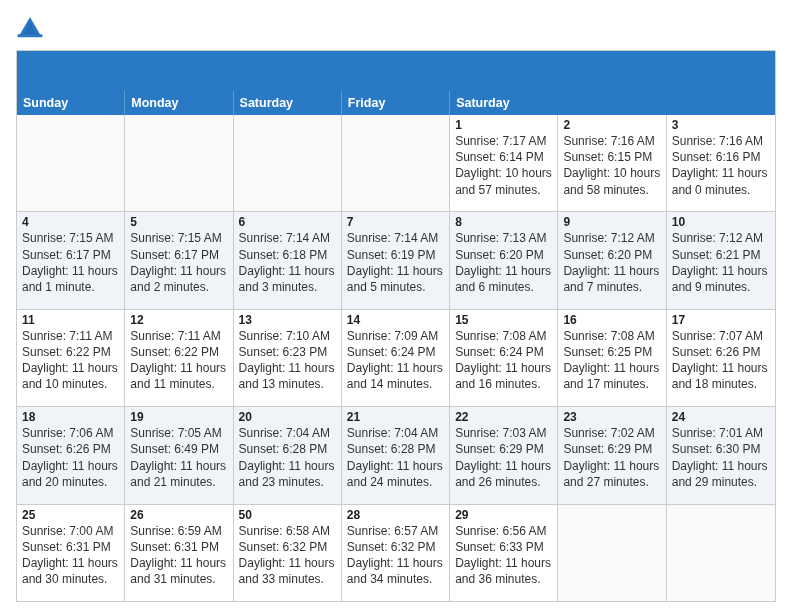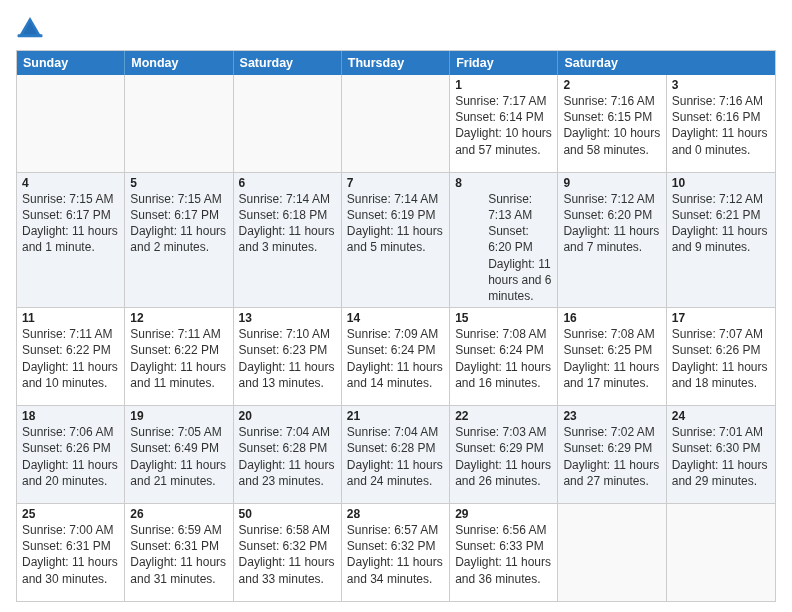--- a/index.html
+++ b/index.html
@@ -62,20 +62,21 @@
       display: grid;
       grid-template-columns: repeat(7, 1fr);
       background: #2979c5;
     }
     .day-header {
       color: #fff;
       font-size: 12.5px;
       font-weight: bold;
       padding: 5px 6px;
       border-right: 1px solid #5a9fd4;
+      margin-top: 40px;
     }
     .day-header:last-child { border-right: none; }
     .calendar-body {
       flex: 1;
       display: flex;
       flex-direction: column;
     }
     .calendar-row {
       display: grid;
       grid-template-columns: repeat(7, 1fr);
@@ -128,21 +129,20 @@
       <div class="month-year"></div>
       <div class="location"></div>
     </div>
   </div>
 
   <div class="calendar">
     <div class="calendar-header">
     <div class="day-header">Sunday</div>
         <div class="day-header">Monday</div>
         <div class="day-header">Saturday</div>
-        <div class="day-header">Thursday</div>
         <div class="day-header">Friday</div>
         <div class="day-header">Saturday</div>
       </div>
     <div class="calendar-body">
     <div class="calendar-row">
           <div class="cell empty"></div>
           <div class="cell empty"></div>
           <div class="cell empty"></div>
           <div class="cell empty"></div>
           <div class="cell">
@@ -184,21 +184,21 @@
 Daylight: 11 hours and 3 minutes.</div>
           </div>
           <div class="cell alt-row">
             <span class="date-num">7</span>
             <div class="cell-info" style="white-space: pre-line;">Sunrise: 7:14 AM
 Sunset: 6:19 PM
 Daylight: 11 hours and 5 minutes.</div>
           </div>
           <div class="cell alt-row">
             <span class="date-num">8</span>
-            <div class="cell-info" style="white-space: pre-line; margin-left: 33px;">Sunrise: 7:13 AM
+            <div class="cell-info" style="white-space: pre-line;">Sunrise: 7:13 AM
 Sunset: 6:20 PM
 Daylight: 11 hours and 6 minutes.</div>
           </div>
           <div class="cell alt-row">
             <span class="date-num">9</span>
             <div class="cell-info" style="white-space: pre-line;">Sunrise: 7:12 AM
 Sunset: 6:20 PM
 Daylight: 11 hours and 7 minutes.</div>
           </div>
           <div class="cell alt-row">

